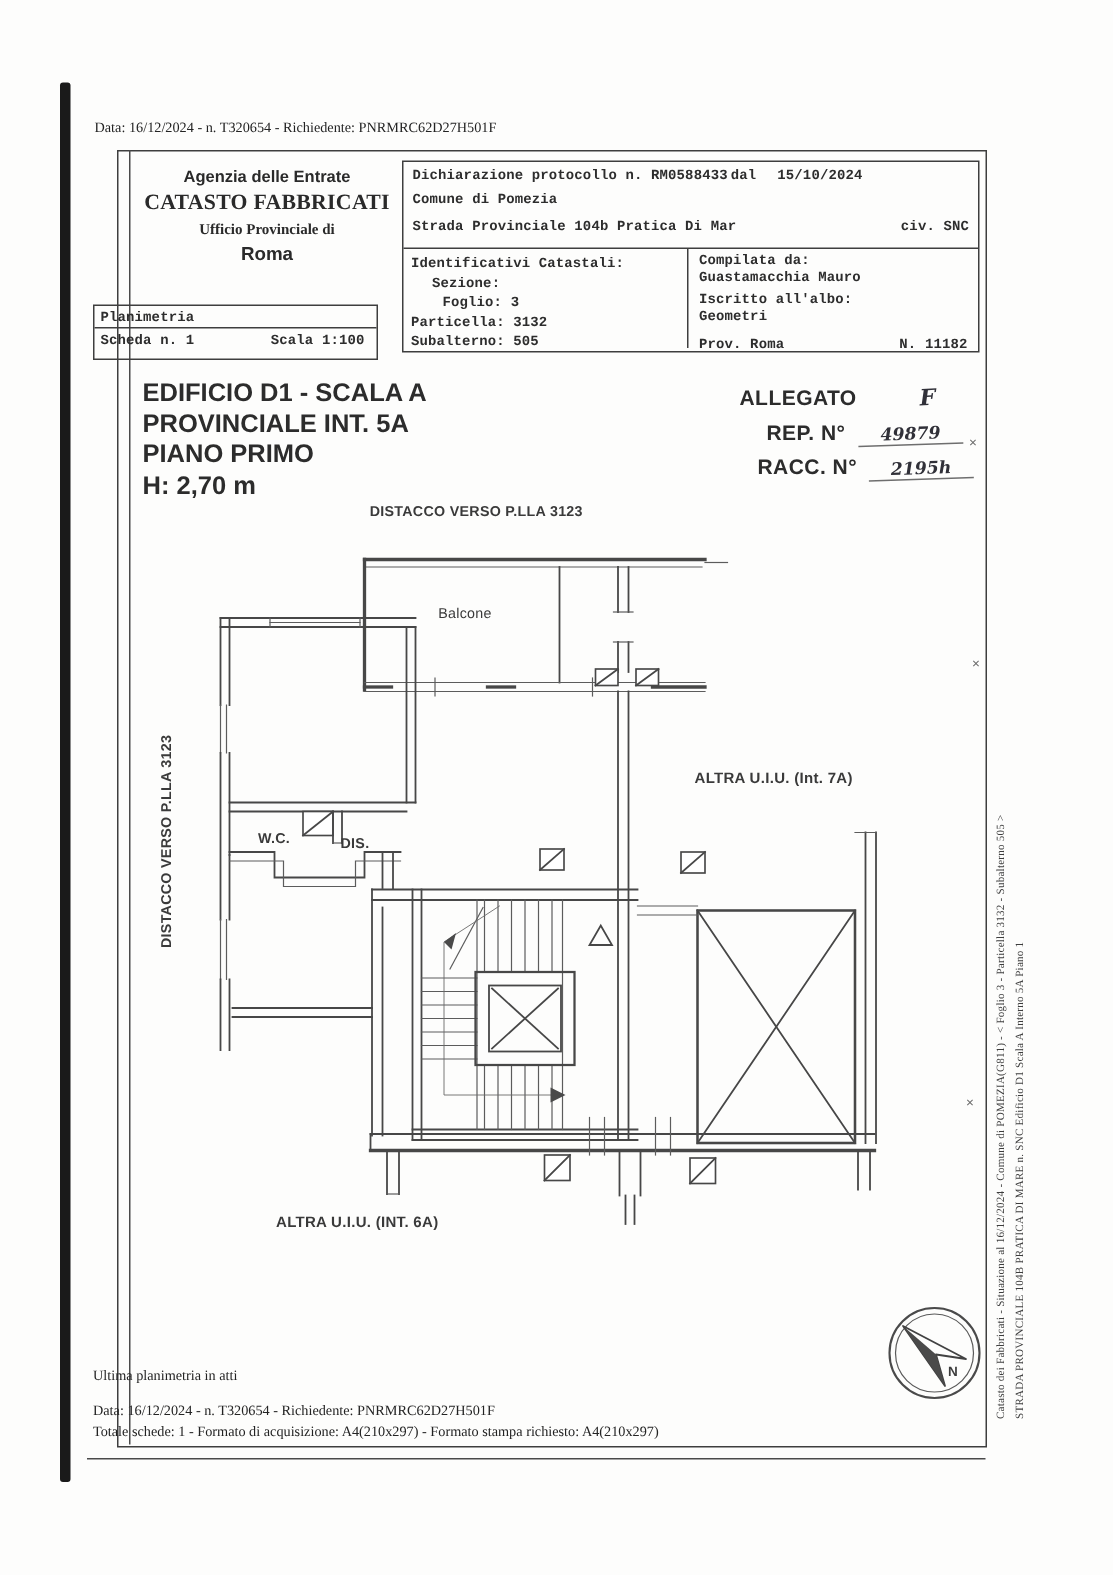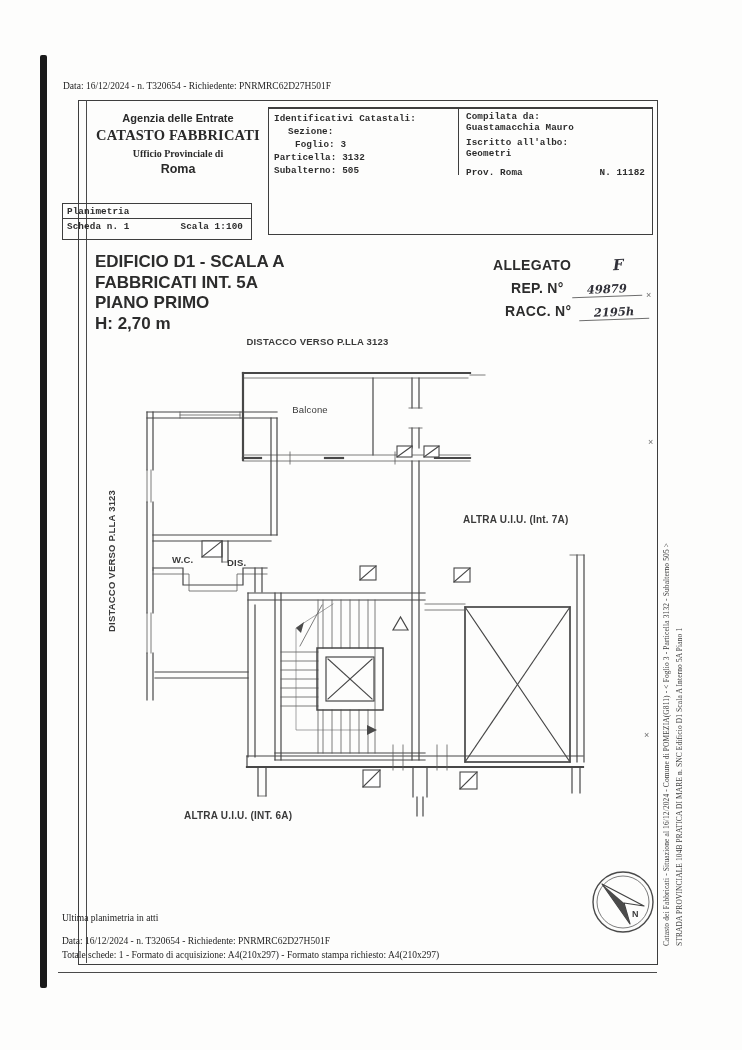--- a/index.html
+++ b/index.html
@@ -107,20 +107,31 @@
   <div class="abs bottom-line2"></div>
 
   <div class="abs agency">
     <div class="a1">Agenzia delle Entrate</div>
     <div class="a2">CATASTO FABBRICATI</div>
     <div class="a3">Ufficio Provinciale di</div>
     <div class="a4">Roma</div>
   </div>
 
   <div class="abs decl-box">
+    <div class="decl-top">
+      <div class="tw mono decl-row1">
+        <span>Dichiarazione protocollo n.</span>
+        <span>RM0588433</span><span class="dal">dal</span><span class="pdate">15/10/2024</span>
+      </div>
+      <div class="tw mono decl-row2">Comune di Pomezia</div>
+      <div class="tw mono decl-row3">
+        <span>Strada Provinciale 104b Pratica Di Mar</span>
+        <span>civ. SNC</span>
+      </div>
+    </div>
     <div class="decl-bottom">
       <div class="decl-cell-l tw mono">
         <div>Identificativi Catastali:</div>
         <div class="ind1">Sezione:</div>
         <div class="ind2">Foglio: 3</div>
         <div>Particella: 3132</div>
         <div>Subalterno: 505</div>
       </div>
       <div class="decl-cell-r tw mono">
         <div>Compilata da:</div>
@@ -138,21 +149,21 @@
   <div class="abs plani-box">
     <div class="plani-r1 tw mono">Planimetria</div>
     <div class="plani-r2 tw mono">
       <span>Scheda n. 1</span>
       <span>Scala 1:100</span>
     </div>
   </div>
 
   <div class="abs subject">
     <div>EDIFICIO D1 - SCALA A</div>
-    <div>FABBRICATI INT. 5A</div>
+    <div>PROVINCIALE INT. 5A</div>
     <div>PIANO PRIMO</div>
     <div>H: 2,70 m</div>
   </div>
 
   <div class="abs alleg">
     <div>
       <span class="lbl">ALLEGATO</span><span class="hand hand-f">F</span>
     </div>
     <div class="alleg-row pl18">
       <span class="lbl">REP. N°</span><span class="hand uline">49879</span>

